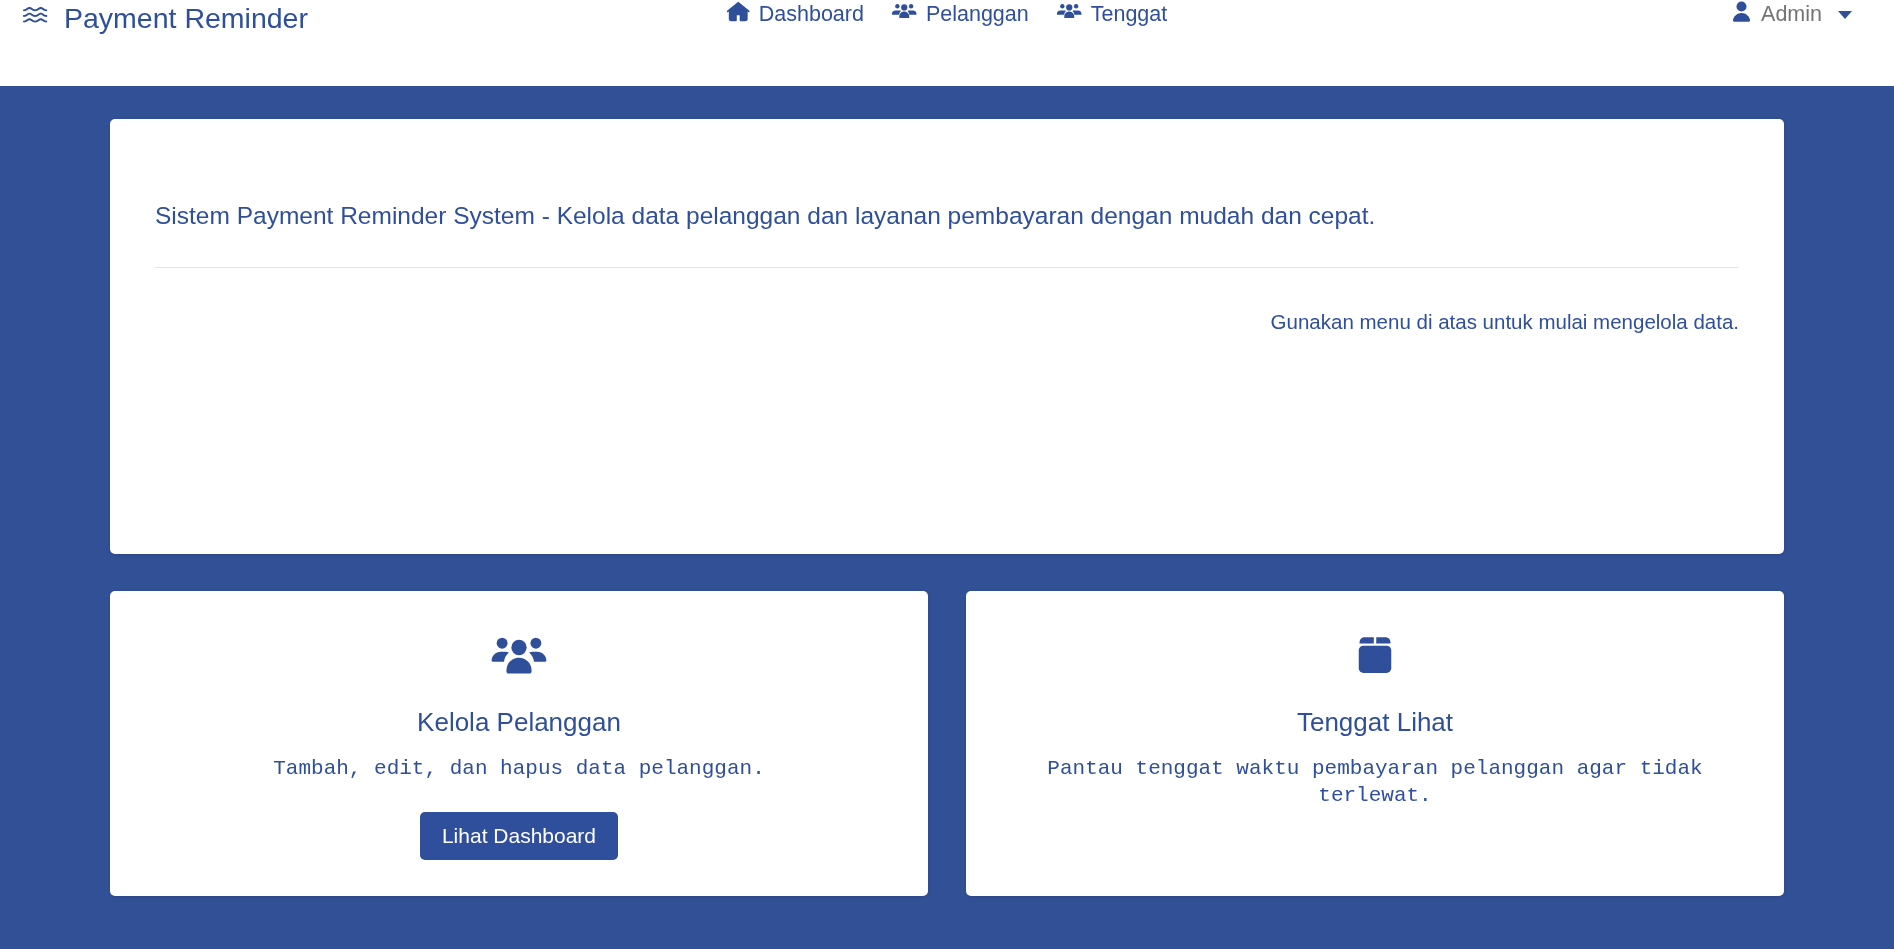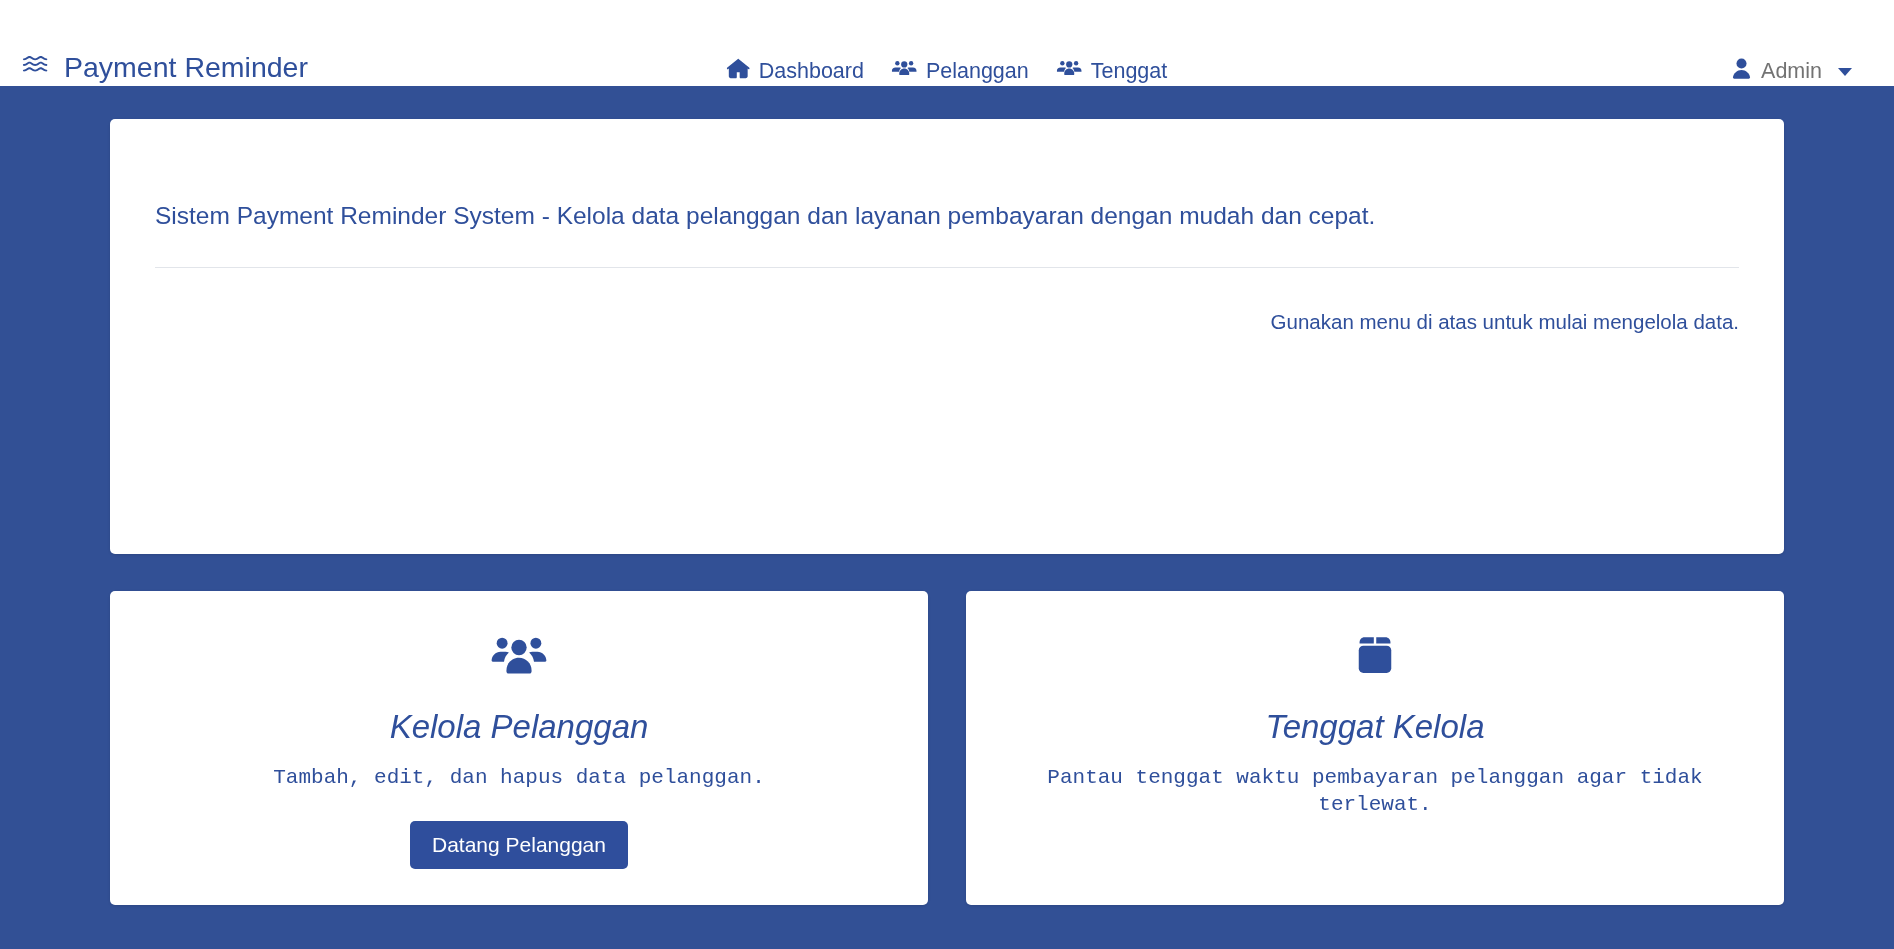--- a/index.html
+++ b/index.html
@@ -15,21 +15,21 @@
     background: #325095;
     font-family: "Liberation Sans", sans-serif;
     -webkit-font-smoothing: antialiased;
   }
 
   
   .navbar {
     height: 86px;
     background: #ffffff;
     display: flex;
-    align-items: flex-end;
+    align-items: flex-start;
     padding: 0 24px 0 22px;
     position: relative;
   }
   .brand {
     display: flex;
     align-items: center;
     gap: 12px;
     color: #2f4f9b;
     font-size: 28.5px;
     text-decoration: none;
@@ -138,24 +138,23 @@
     flex-direction: column;
     align-items: center;
   }
   .feature-icon {
     display: block;
     margin-bottom: 22px;
   }
   .feature-title {
     margin: 0;
     color: #2f4f9b;
-    font-size: 33px;
+    font-size: 26px;
     font-weight: normal;
     line-height: 1.2;
-    font-style: italic;
   }
   .feature-desc {
     margin: 17px 0 0 0;
     color: #2f4f9b;
     font-size: 21px;
     line-height: 1.3;
     font-family: Liberation Mono, monospace;
   }
   .btn {
     margin-top: 30px;
@@ -260,31 +259,31 @@
             <circle cx="140" cy="130" r="58"></circle>
             <circle cx="500" cy="130" r="58"></circle>
             <path d="M28 318c0-53 43-96 96-96h52c13 0 25 2 36 7-28 25-47 59-52 98H40c-7 0-12-4-12-9z"></path>
             <path d="M612 318c0 5-5 9-12 9H480c-5-39-24-73-52-98 11-5 23-7 36-7h52c53 0 96 43 96 96z"></path>
             <circle cx="320" cy="176" r="82"></circle>
             <path d="M320 286c-74 0-134 60-134 134v12c0 12 10 22 22 22h224c12 0 22-10 22-22v-12c0-74-60-134-134-134z"></path>
           </svg>
         </span>
         <h2 class="feature-title">Kelola Pelanggan</h2>
         <p class="feature-desc">Tambah, edit, dan hapus data pelanggan.</p>
-        <button class="btn" type="button">Datang Pelanggan</button>
+        <button class="btn" type="button">Lihat Dashboard</button>
       </div>
 
       <div class="card feature">
         <span class="feature-icon">
           <svg width="58" height="52" viewBox="0 0 448 512" fill="#2f4f9b" aria-hidden="true">
             <path d="M72 128c0-26 21-48 48-48h92v62H72z"></path>
             <path d="M236 80h92c27 0 48 22 48 48v14H236z"></path>
             <rect x="64" y="164" width="320" height="268" rx="46"></rect>
           </svg>
         </span>
-        <h2 class="feature-title">Tenggat Kelola</h2>
+        <h2 class="feature-title">Tenggat Lihat</h2>
         <p class="feature-desc">Pantau tenggat waktu pembayaran pelanggan agar tidak terlewat.</p>
       </div>
 
     </div>
 
   </div>
 </div>
 
 </body></html>

